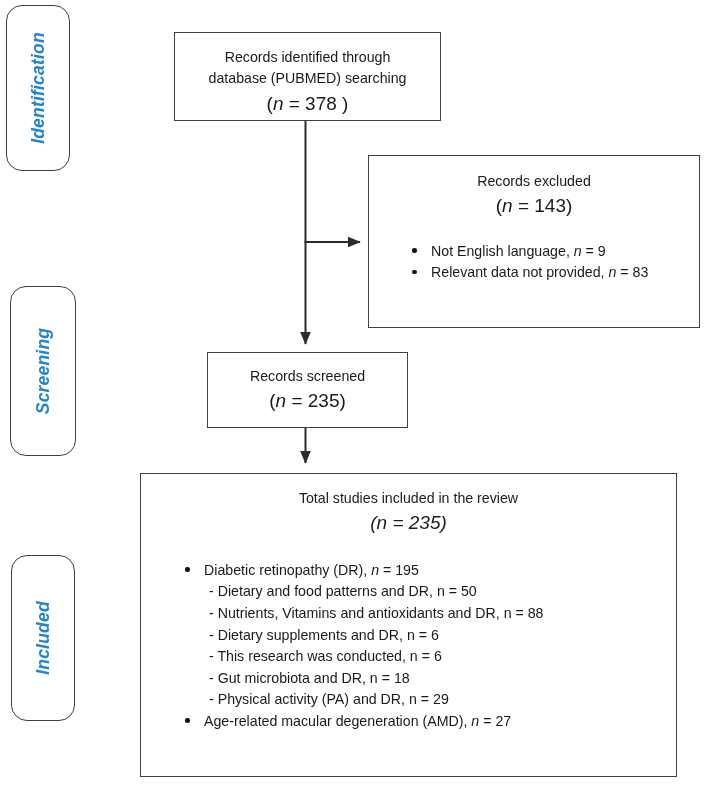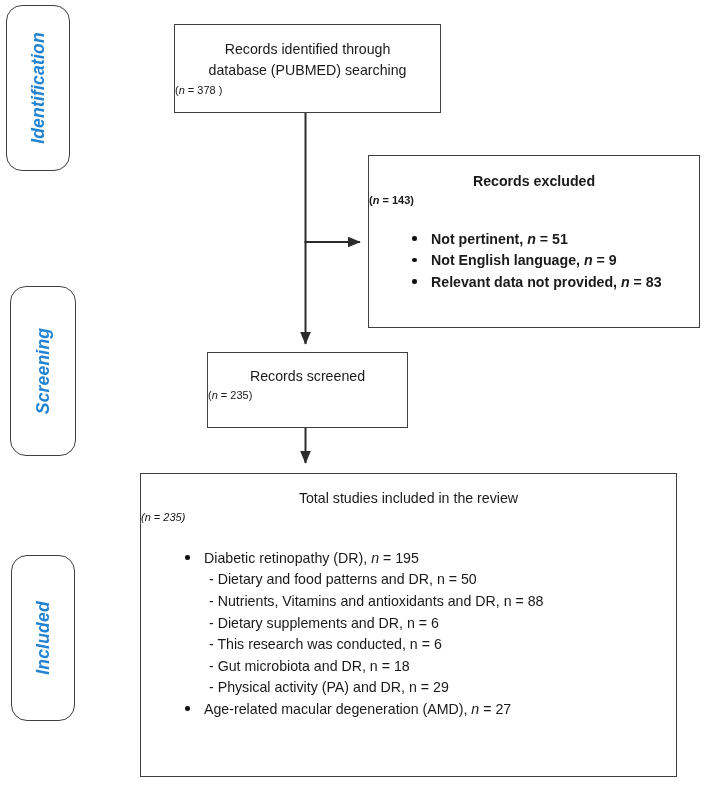--- a/index.html
+++ b/index.html
@@ -42,21 +42,22 @@
     border: 1.6px solid #3f3f3f;
     background: #ffffff;
     box-sizing: border-box;
   }
   .node-title {
     text-align: center;
     font-size: 14.2px;
     line-height: 1.5;
   }
   .node-count {
-    font-size: 11px;
+    text-align: center;
+    font-size: 19px;
     line-height: 1.5;
   }
   .bullet-list {
     list-style: none;
     margin: 0;
     padding: 0;
   }
   .bullet-list > li {
     position: relative;
     font-size: 14.2px;
@@ -123,35 +124,32 @@
 
     <g>
       <line x1="304.5" y1="242" x2="360" y2="242" stroke="#2b2b2b" stroke-width="2" marker-end="url(#arrowhead)"></line>
     </g>
 
     <g>
       <line x1="305.5" y1="422" x2="305.5" y2="463" stroke="#2b2b2b" stroke-width="2" marker-end="url(#arrowhead)"></line>
     </g>
   </svg>
 
-  <div class="node" style="left:174px; top:24px; width:267px; height:89px; padding-top:14px;">
+  <div class="node" style="left:174px; top:32px; width:267px; height:89px; padding-top:14px;">
     <div class="node-title">Records identified through</div>
     <div class="node-title">database (PUBMED) searching</div>
     <div class="node-count"><span>(</span><span class="ital">n</span><span> = 378 </span><span>)</span>
     </div>
   </div>
 
-  <div class="node" style="left:368px; top:155px; width:332px; height:173px; padding-top:15px;font-weight:bold;">
+  <div class="node" style="left:368px; top:155px; width:332px; height:173px; padding-top:15px;">
     <div class="node-title">Records excluded</div>
     <div class="node-count"><span>(</span><span class="ital">n</span><span> = 143</span><span>)</span>
     </div>
     <ul class="bullet-list" style="margin-top:20px; margin-left:39px;">
-      <li>
-        <span class="dot"></span><span>Not pertinent, </span><span class="ital">n</span><span> = 51</span>
-      </li>
       <li>
         <span class="dot"></span><span>Not English language, </span><span class="ital">n</span><span> = 9</span>
       </li>
       <li>
         <span class="dot"></span><span>Relevant data not provided, </span><span class="ital">n</span><span> = 83</span>
       </li>
     </ul>
   </div>
 
   <div class="node" style="left:207px; top:352px; width:201px; height:76px; padding-top:13px;">

